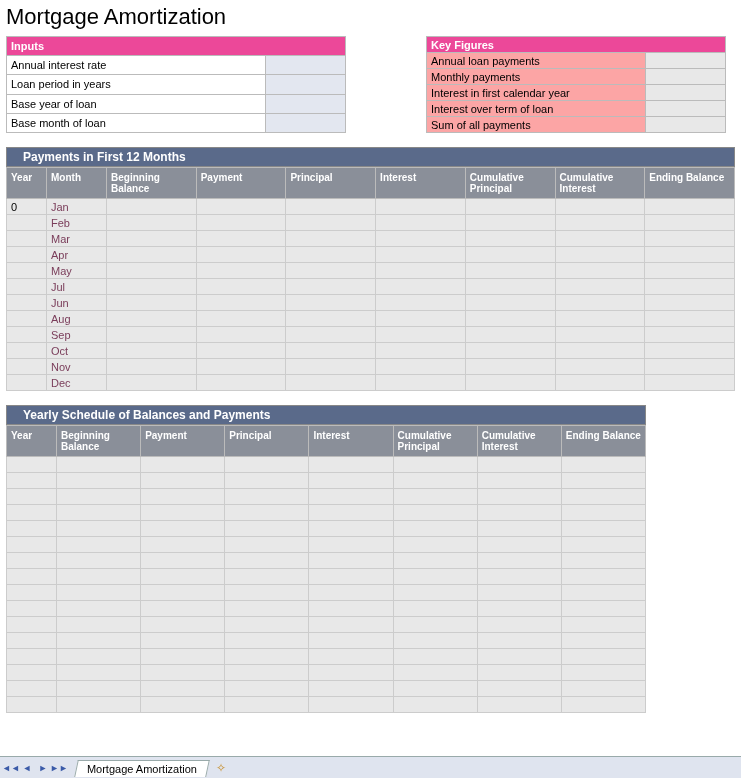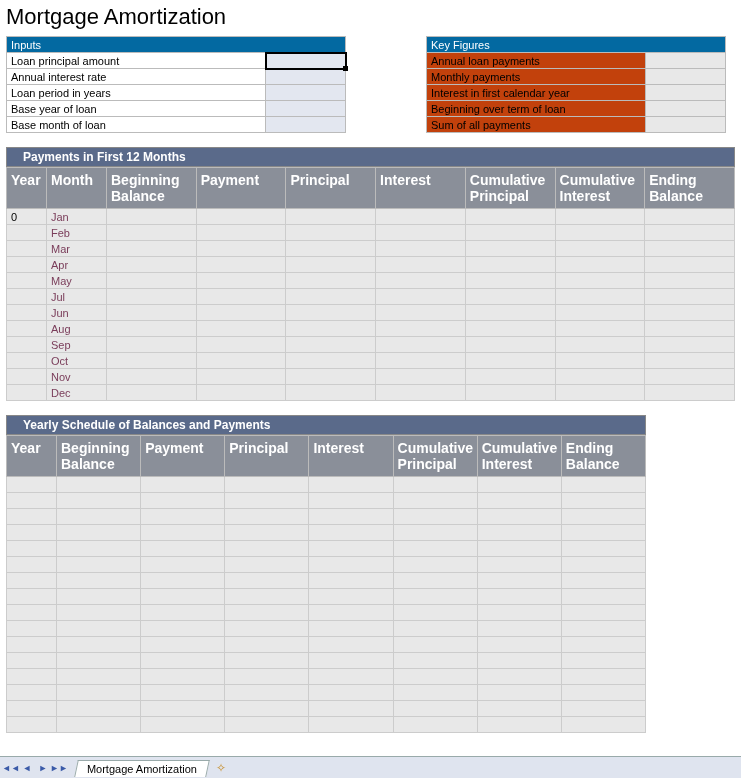--- a/index.html
+++ b/index.html
@@ -21,23 +21,23 @@
   }
   .top-row {
     display: flex;
     gap: 80px;
     padding: 0 6px;
   }
   .panel {
     border-collapse: collapse;
   }
   .panel-header {
-    background: #0369a1;
+    background: #ec4899;
     color: #fff;
-    font-weight: normal;
+    font-weight: bold;
     font-size: 12px;
     padding: 2px 4px;
     border: 1px solid #999;
   }
   .panel td {
     border: 1px solid #bbb;
     padding: 1px 4px;
     font-size: 11px;
     height: 16px;
   }
@@ -52,21 +52,21 @@
   .inputs-panel .value-col.selected::after {
     content: "";
     position: absolute;
     right: -3px;
     bottom: -3px;
     width: 5px;
     height: 5px;
     background: #000;
   }
   .keyfig-panel { width: 300px; }
-  .keyfig-panel .label-col { width: 220px; background: #c2410c; }
+  .keyfig-panel .label-col { width: 220px; background: #fca5a5; }
   .keyfig-panel .value-col { width: 80px; background: #e8e8e8; }
 
   .section {
     margin: 14px 6px 0 6px;
   }
   .section-header {
     background: #5a6a8a;
     color: #fff;
     font-weight: bold;
     padding: 2px 16px;
@@ -75,21 +75,21 @@
   }
   table.grid {
     border-collapse: collapse;
     width: 100%;
     table-layout: fixed;
   }
   table.grid th {
     background: #8a8f99;
     color: #fff;
     font-weight: bold;
-    font-size: 14px;
+    font-size: 10px;
     text-align: left;
     padding: 4px 4px;
     border: 1px solid #bbb;
     vertical-align: top;
   }
   table.grid td {
     background: #e8e8e8;
     border: 1px solid #ccc;
     height: 16px;
     padding: 0 4px;
@@ -157,24 +157,20 @@
 
 <div class="title">Mortgage Amortization</div>
 
 <div class="top-row">
   <table class="panel inputs-panel">
     <tbody>
         <tr>
           <td class="panel-header" colspan="2">Inputs</td>
         </tr>
     <tr>
-      <td class="label-col">Loan principal amount</td>
-      <td class="value-col selected"></td>
-    </tr>
-    <tr>
       <td class="label-col">Annual interest rate</td>
       <td class="value-col"></td>
     </tr>
     <tr>
       <td class="label-col">Loan period in years</td>
       <td class="value-col"></td>
     </tr>
     <tr>
       <td class="label-col">Base year of loan</td>
       <td class="value-col"></td>
@@ -197,21 +193,21 @@
     </tr>
     <tr>
       <td class="label-col">Monthly payments</td>
       <td class="value-col"></td>
     </tr>
     <tr>
       <td class="label-col">Interest in first calendar year</td>
       <td class="value-col"></td>
     </tr>
     <tr>
-      <td class="label-col">Beginning over term of loan</td>
+      <td class="label-col">Interest over term of loan</td>
       <td class="value-col"></td>
     </tr>
     <tr>
       <td class="label-col">Sum of all payments</td>
       <td class="value-col"></td>
     </tr>
   </tbody>
     </table>
 </div>
 

